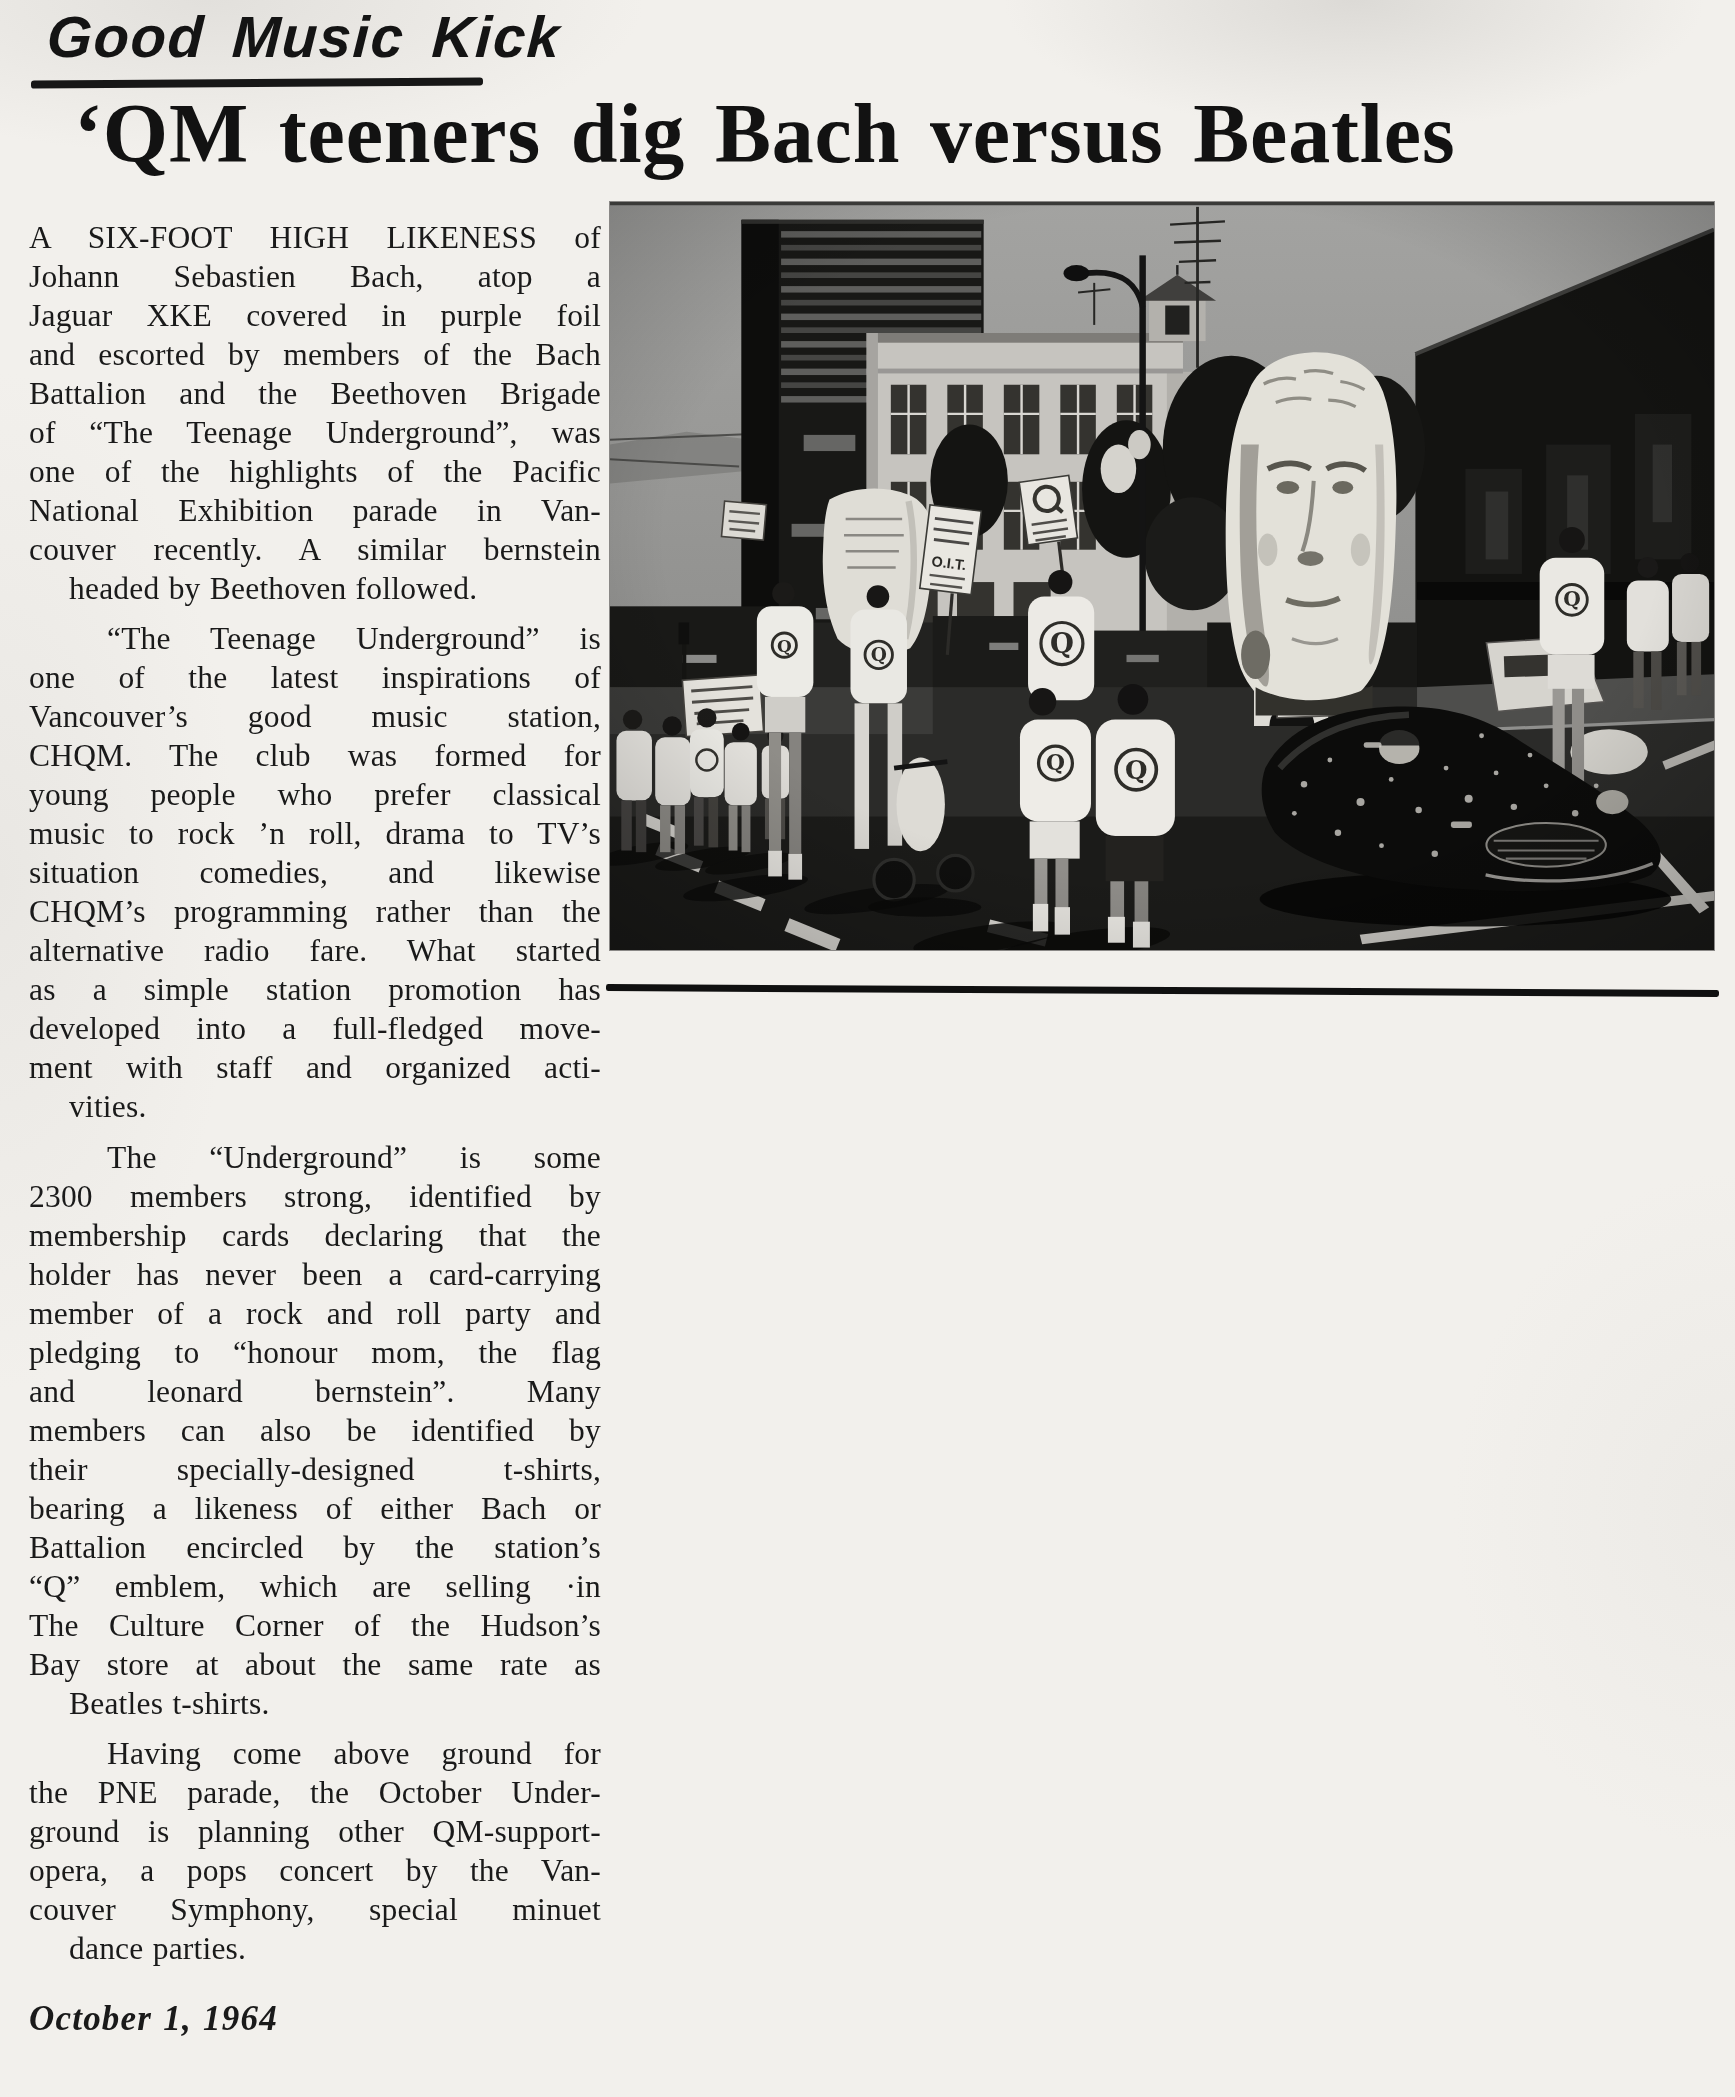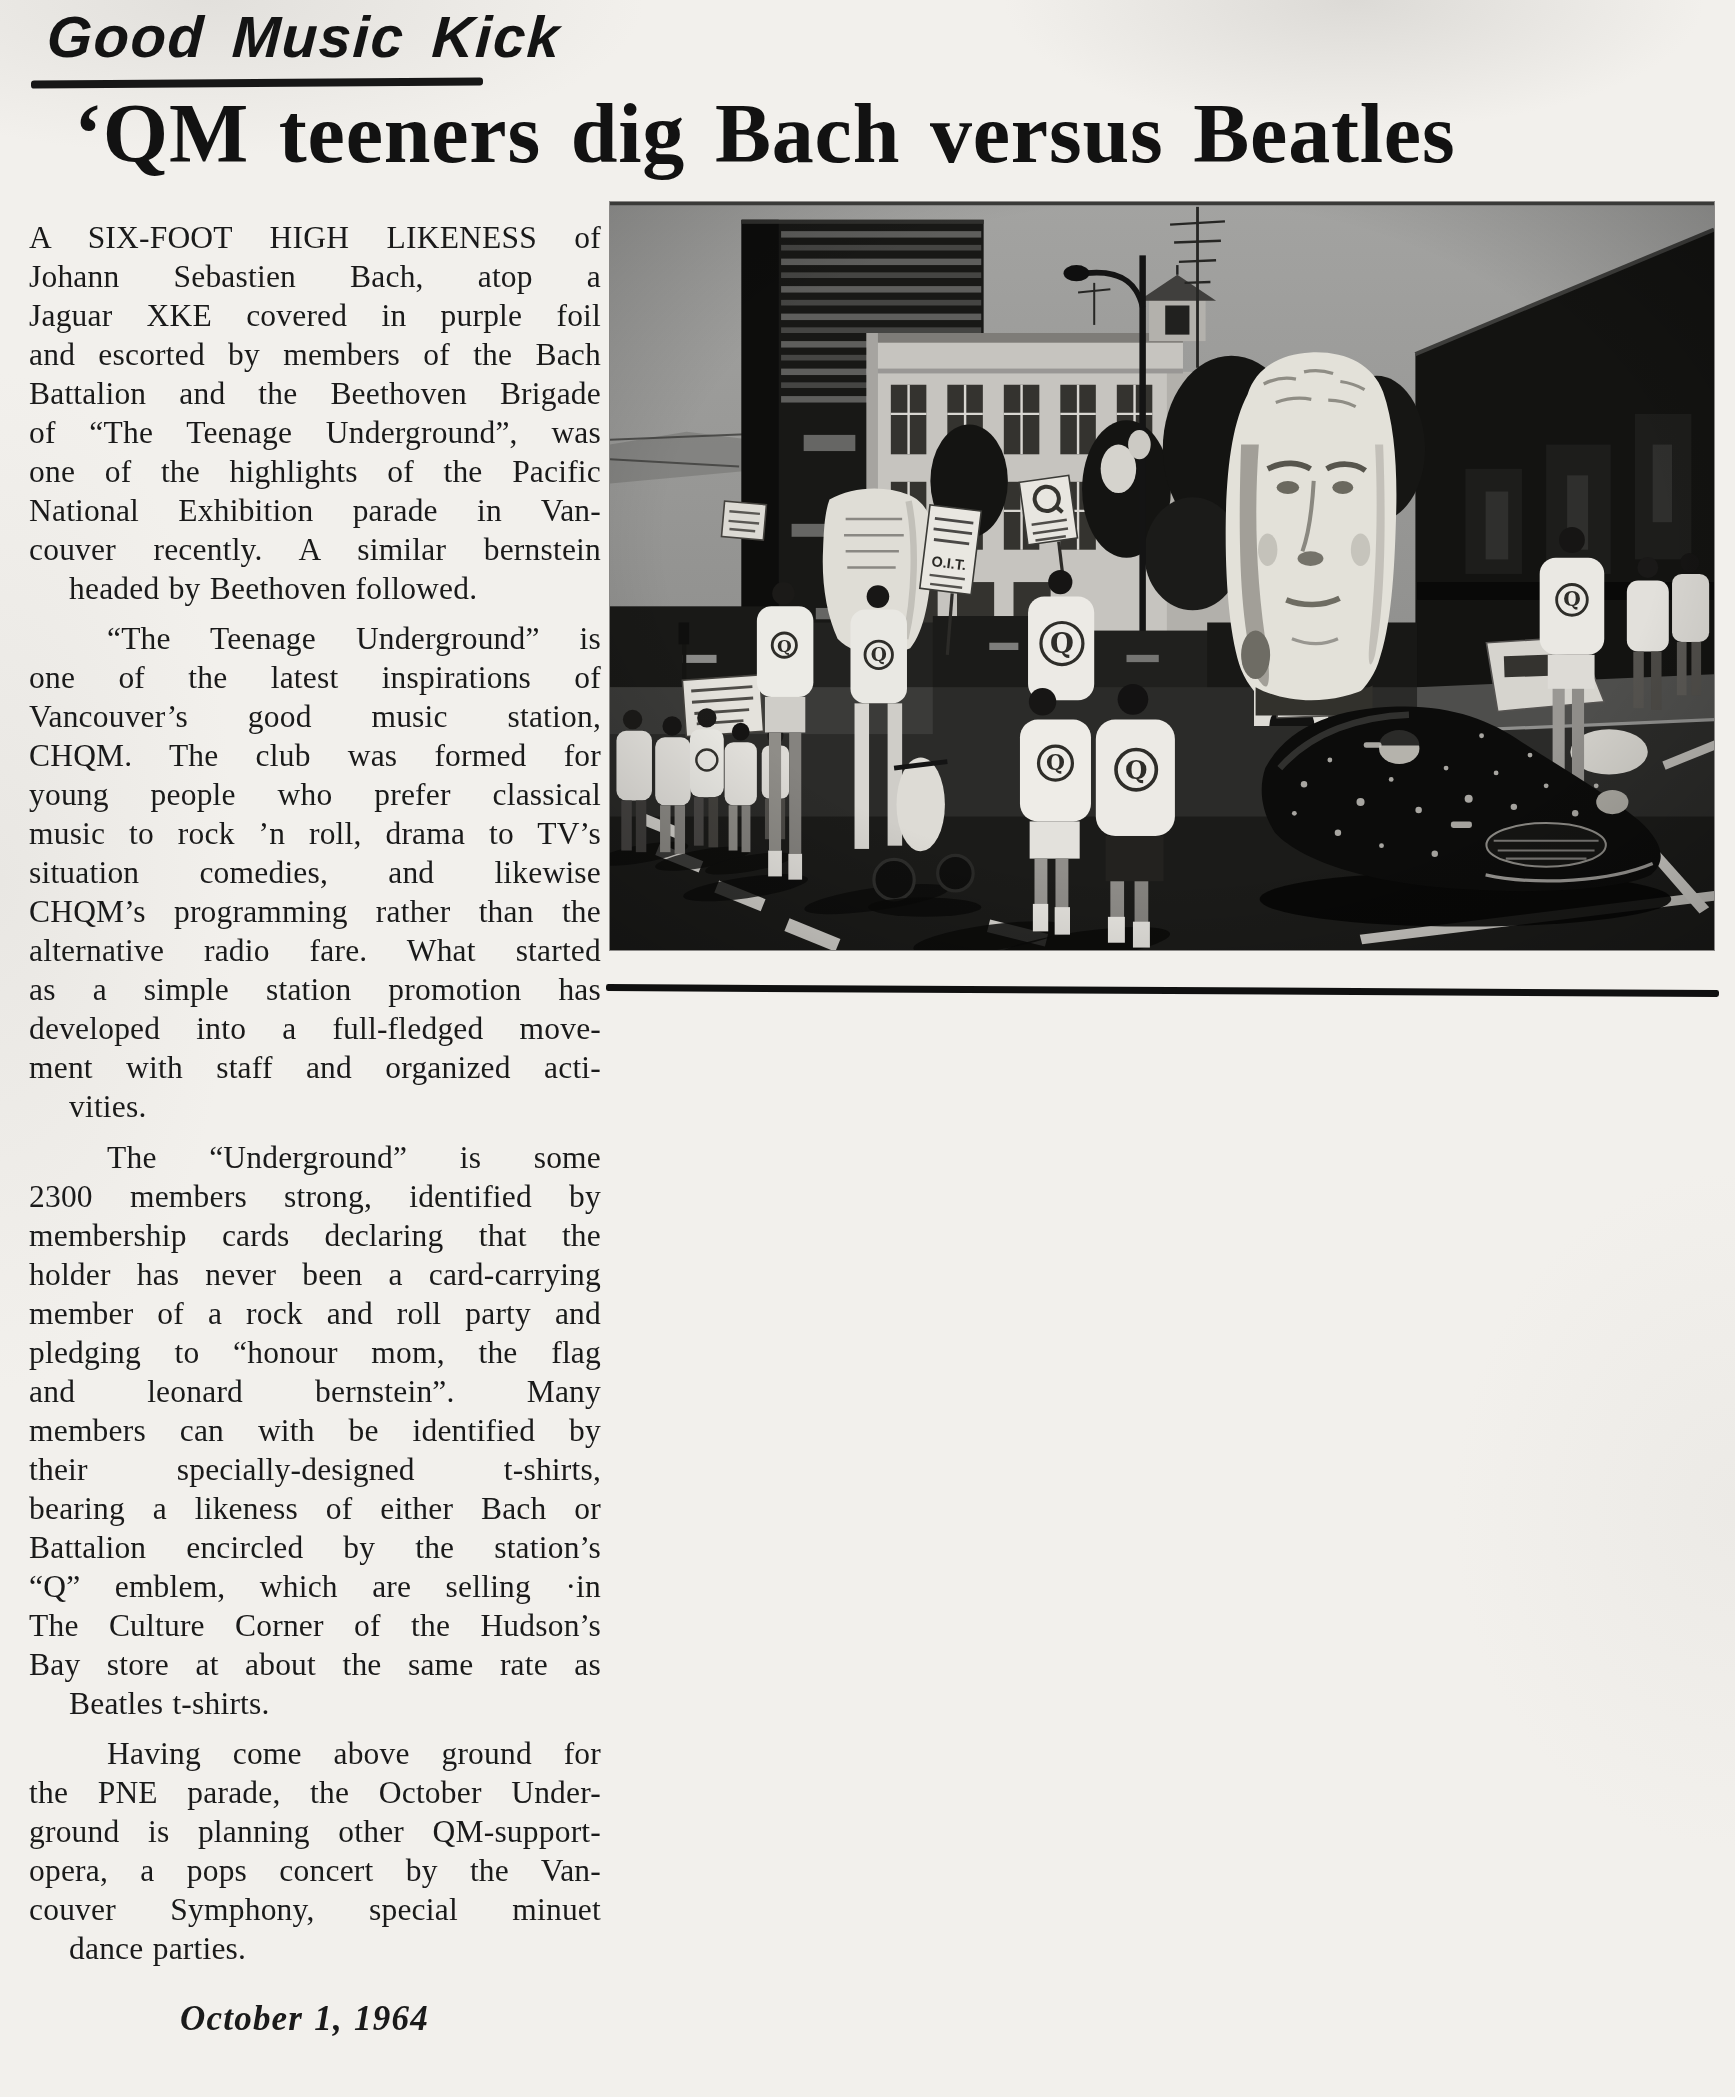--- a/index.html
+++ b/index.html
@@ -21,21 +21,21 @@
   .headline{position:absolute;left:66px;top:78px;width:1615px;margin:8px;
         font:600 84px/1.15 "Liberation Serif",serif;
         letter-spacing:0.8px;word-spacing:8px;color:#121212;}
   .article{position:absolute;left:29px;top:218px;width:572px;
         font:31.5px/39px "Liberation Serif",serif;color:#1a1a1a;
         letter-spacing:0.2px;word-spacing:1.2px;}
   .para{margin:0 0 11.3px 0;}
   .tline{text-align:justify;text-align-last:justify;}
   .tline.last{text-align-last:left;margin-left:40px;}
   .tline.ind{padding-left:78px;}
-  .dateline{margin-top:30px;text-align:center;padding-right:21px;
+  .dateline{margin-top:30px;text-align:left;padding-right:21px;
         font:italic 600 35px/1.2 "Liberation Serif",serif;letter-spacing:1.2px;color:#1a1a1a;}
   .photo{position:absolute;left:610px;top:202px;width:1104px;height:748px;margin:0;
         outline:0.8px solid #8a8886;box-shadow:0 0 0 0.8px rgba(60,60,58,.25);}
   .photo svg{display:block;width:100%;height:100%;}
   .bottom-rule{position:absolute;left:606px;top:987px;width:1113px;height:6.5px;
         background:#101010;border-radius:2.4px;transform:rotate(0.3deg);}
 </style>
 </head>
 <body>
 
@@ -75,21 +75,21 @@
         <div class="tline last">vities.</div>
       </div>
       <div class="para">
         <div class="tline ind">The “Underground” is some</div>
         <div class="tline">2300 members strong, identified by</div>
         <div class="tline">membership cards declaring that the</div>
         <div class="tline">holder has never been a card-carrying</div>
         <div class="tline">member of a rock and roll party and</div>
         <div class="tline">pledging to “honour mom, the flag</div>
         <div class="tline">and leonard bernstein”. Many</div>
-        <div class="tline">members can with be identified by</div>
+        <div class="tline">members can also be identified by</div>
         <div class="tline">their specially-designed t-shirts,</div>
         <div class="tline">bearing a likeness of either Bach or</div>
         <div class="tline">Battalion encircled by the station’s</div>
         <div class="tline">“Q” emblem, which are selling ·in</div>
         <div class="tline">The Culture Corner of the Hudson’s</div>
         <div class="tline">Bay store at about the same rate as</div>
         <div class="tline last">Beatles t-shirts.</div>
       </div>
       <div class="para">
         <div class="tline ind">Having come above ground for</div>

